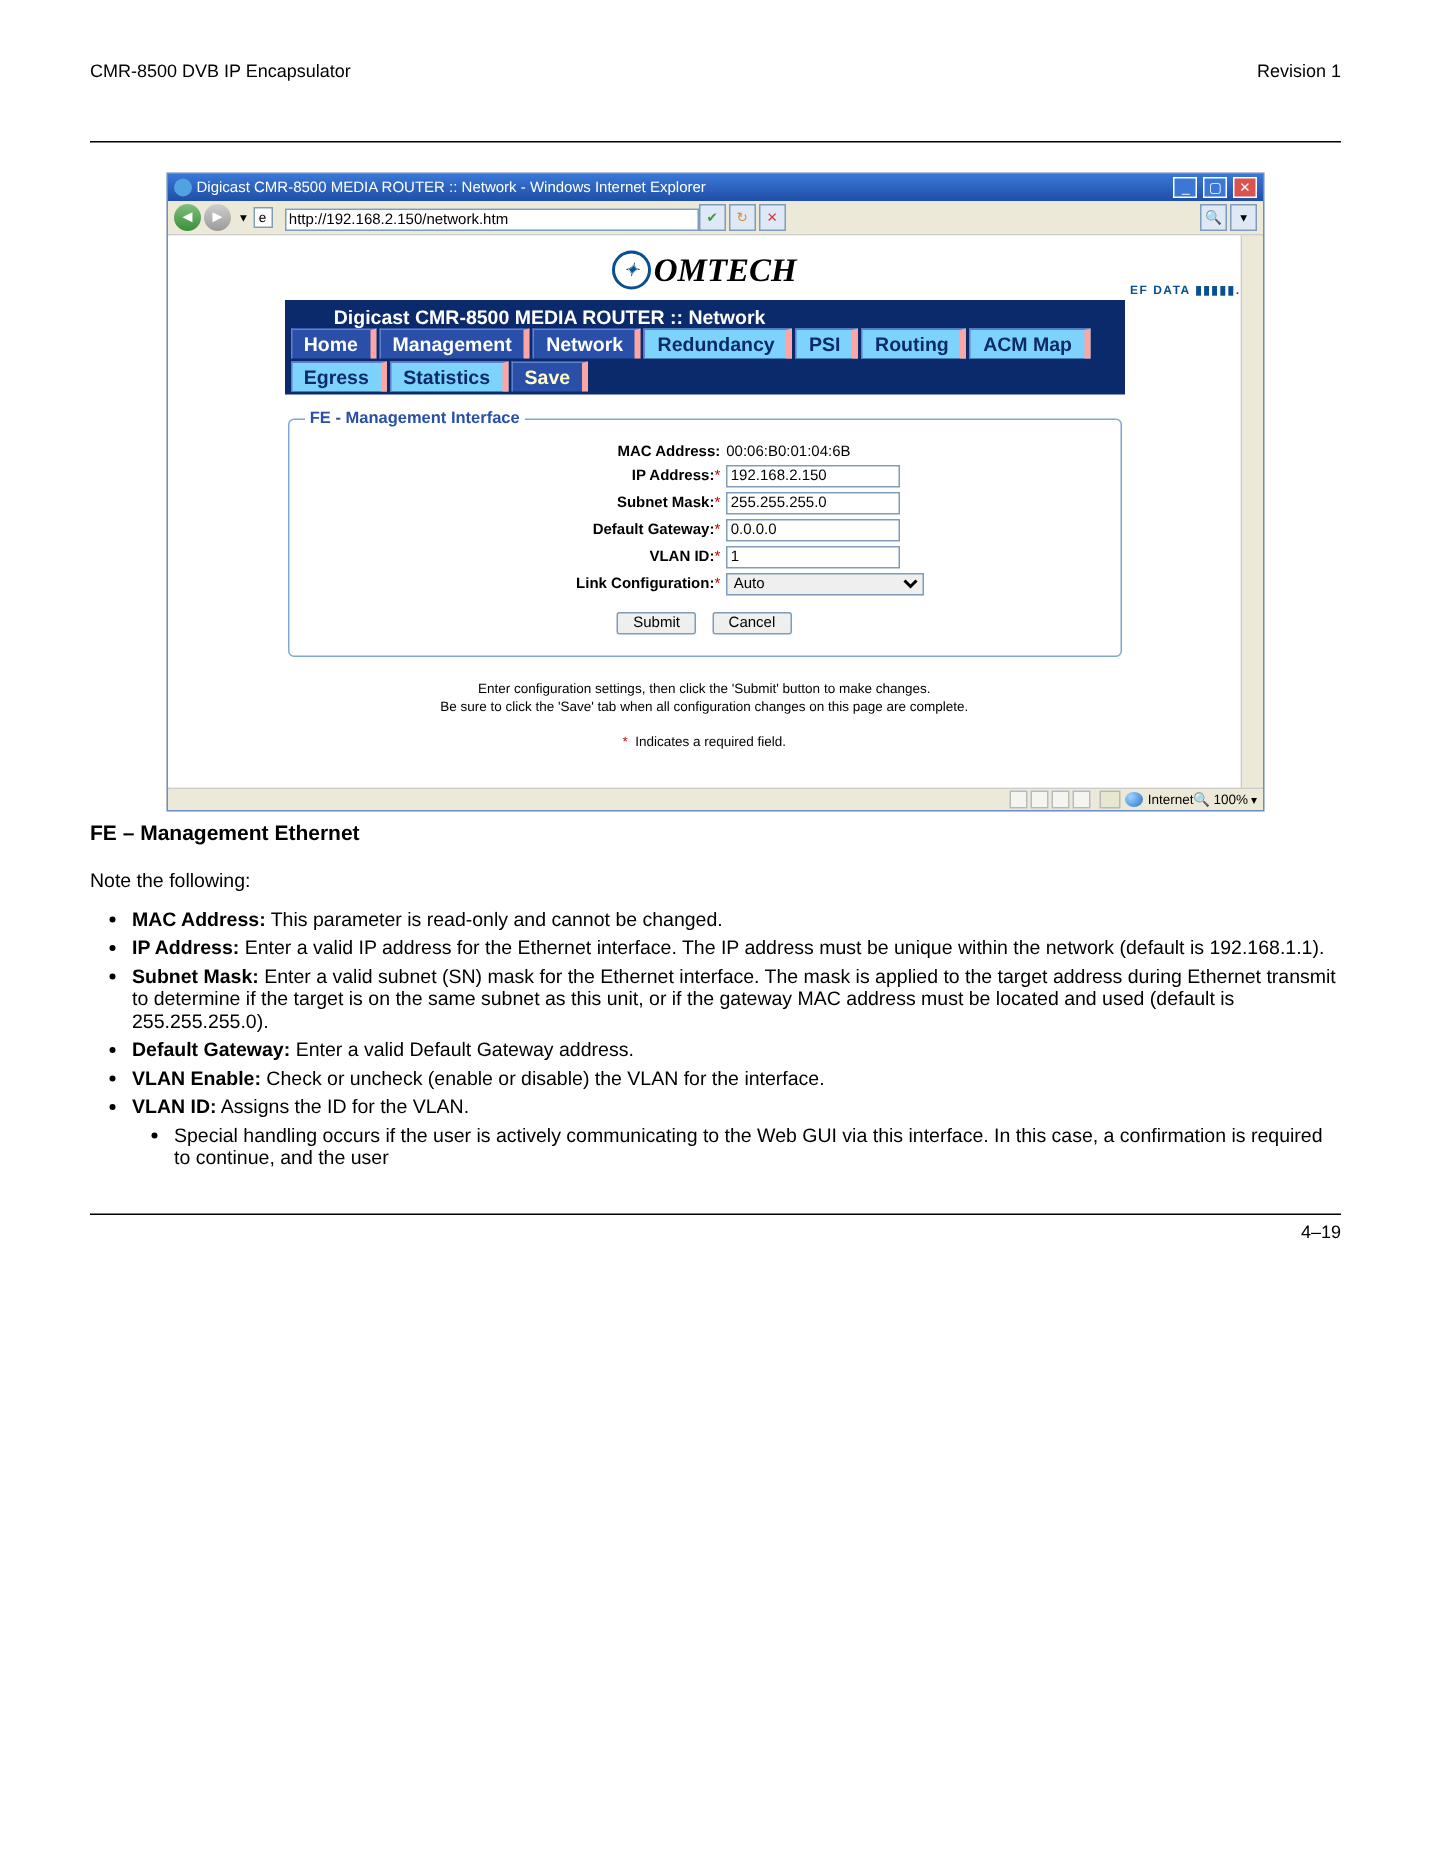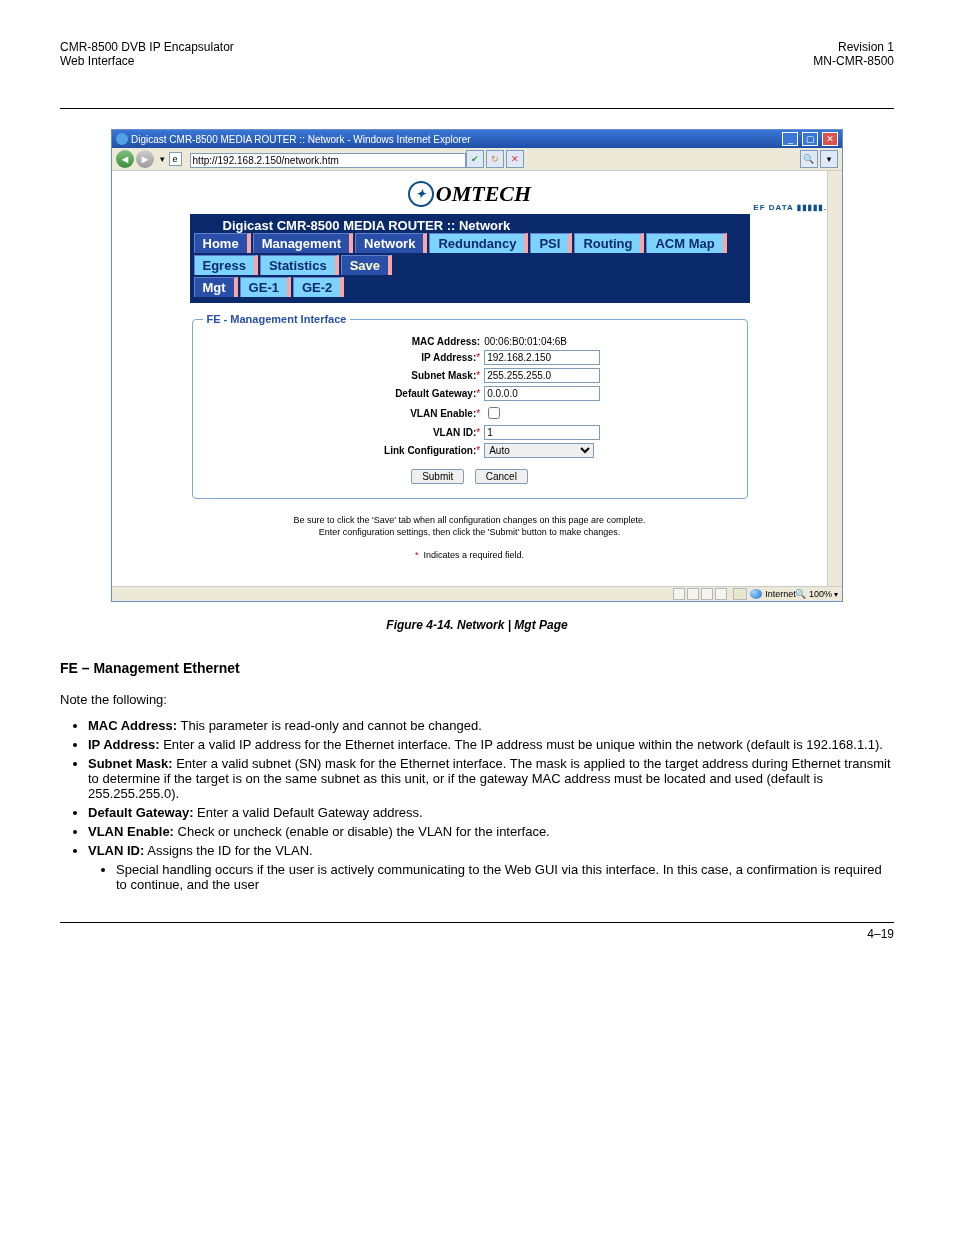--- a/index.html
+++ b/index.html
@@ -32,21 +32,21 @@
   .tab { font-size:13px; color:#fff; background:#2a4fa8; border-top:1px solid #5f7fcf; border-left:1px solid #5f7fcf; border-right:4px solid #fca5a5; padding:2px 8px; margin-right:2px; font-weight:bold; cursor:pointer; margin-bottom:2px;}
   .tab.active { background:#7dd3fc; color:#0a2a6b; }
   .tab.save { color:#ffc; }
   .form-area { width:560px; margin:10px auto 0 auto; }
   fieldset.mgtif { border:1px solid #7fa8d8; border-radius:4px; padding:8px 10px 14px 10px; }
   fieldset.mgtif legend { color:#2a4fa8; font-weight:bold; font-size:11px; padding:0 4px;}
   .frow { display:flex; align-items:center; font-size:10px; margin:3px 0; }
   .flabel { flex:0 0 52%; text-align:right; font-weight:bold; padding-right:4px; }
   .flabel .req { color:#c00; font-weight:normal;}
   .fval input[type=text]{ width:110px; font-size:10px; border:1px solid #7f9db9; padding:1px 2px;}
-  .fval select{ width:110px; font-size:10px; border:1px solid #7f9db9; }
+  .fval select{ width:132px; font-size:10px; border:1px solid #7f9db9; }
   .fval .static{ font-size:10px; }
   input[type=checkbox]{ width:12px; height:12px; }
   .btn-row { text-align:center; margin-top:8px; }
   .btn-row button { font-size:10px; padding:1px 10px; margin:0 3px; border:1px solid #7f9db9; background:#efefef; border-radius:2px; cursor:pointer;}
   .helper { text-align:center; font-size:9px; color:#000; margin-top:16px; line-height:1.3;}
   .helper .req { color:#c00; }
   .statusbar { background:#ece9d8; border-top:1px solid #ccc; display:flex; align-items:center; font-size:9px; padding:1px 4px; }
   .statusbar .segs { display:flex; gap:2px; margin-right:6px;}
   .statusbar .seg { width:10px; height:10px; border:1px solid #b9b9b9; background:#f4f4f0;}
   .status-icon{ width:12px; height:10px; display:inline-block; margin-right:3px;}
@@ -68,24 +68,20 @@
 </style>
 </head>
 <body>
 
 <div class="page">
 
   <div style="display:flex; justify-content:space-between; font-size:12px;">
     <span>CMR-8500 DVB IP Encapsulator</span>
     <span>Revision 1</span>
   </div>
-  <div style="display:flex; justify-content:space-between; font-size:12px;">
-    <span>Web Interface</span>
-    <span>MN-CMR-8500</span>
-  </div>
   <div class="hr-top"></div>
 
   <div class="browser-window">
     <div class="titlebar">
       <span style="display:flex;align-items:center;gap:3px;justify-content:center;">
         <span style="width:12px;height:12px;border-radius:50%;background:#4fa3e0;display:inline-block;"></span>
         <span>Digicast CMR-8500 MEDIA ROUTER :: Network - Windows Internet Explorer</span>
       </span>
       <span class="titlebar-btns">
         <span class="btn-min">_</span>
@@ -127,25 +123,20 @@
               <span class="tab">Management</span>
               <span class="tab">Network</span>
               <span class="tab active">Redundancy</span>
               <span class="tab active">PSI</span>
               <span class="tab active">Routing</span>
               <span class="tab active">ACM Map</span>
               <span class="tab active">Egress</span>
               <span class="tab active">Statistics</span>
               <span class="tab save">Save</span>
             </div>
-            <div class="tabs-row" style="padding-bottom:4px;">
-              <span class="tab">Mgt</span>
-              <span class="tab active">GE-1</span>
-              <span class="tab active">GE-2</span>
-            </div>
           </div>
 
           <div class="form-area">
             <fieldset class="mgtif">
               <legend>FE - Management Interface</legend>
 
               <div class="frow">
                 <div class="flabel"><span>MAC Address:</span></div>
                 <div class="fval"><span class="static">00:06:B0:01:04:6B</span></div>
               </div>
@@ -153,46 +144,42 @@
                 <div class="flabel"><span>IP Address:</span><span class="req">*</span></div>
                 <div class="fval"><input type="text" value="192.168.2.150" style=""></div>
               </div>
               <div class="frow">
                 <div class="flabel"><span>Subnet Mask:</span><span class="req">*</span></div>
                 <div class="fval"><input type="text" value="255.255.255.0" style=""></div>
               </div>
               <div class="frow">
                 <div class="flabel"><span>Default Gateway:</span><span class="req">*</span></div>
                 <div class="fval"><input type="text" value="0.0.0.0" style=""></div>
-              </div>
-              <div class="frow">
-                <div class="flabel"><span>VLAN Enable:</span><span class="req">*</span></div>
-                <div class="fval"><input type="checkbox" style=""></div>
               </div>
               <div class="frow">
                 <div class="flabel"><span>VLAN ID:</span><span class="req">*</span></div>
                 <div class="fval"><input type="text" value="1" style=""></div>
               </div>
               <div class="frow">
                 <div class="flabel"><span>Link Configuration:</span><span class="req">*</span></div>
                 <div class="fval">
                   <select>
                     <option>Auto</option>
                   </select>
                 </div>
               </div>
               <div class="btn-row">
                 <button>Submit</button>
                 <button>Cancel</button>
               </div>
             </fieldset>
 
             <div class="helper">
+              <div>Enter configuration settings, then click the 'Submit' button to make changes.</div>
               <div>Be sure to click the 'Save' tab when all configuration changes on this page are complete.</div>
-              <div>Enter configuration settings, then click the 'Submit' button to make changes.</div>
               <div style="margin-top:12px;">
                 <span class="req">*</span>&nbsp;
                 <span>Indicates a required field.</span>
               </div>
             </div>
           </div>
           <div style="height:24px;"></div>
         </div>
       </div>
       <div class="scrollbar-right"></div>
@@ -210,21 +197,20 @@
       <span class="status-icon globe"></span>
       <span>Internet</span>
       <div class="zoom">
         <span class="zoom-icon">🔍</span>
         <span>100%</span>
         <span style="font-size:8px;">▾</span>
       </div>
     </div>
   </div>
 
-  <div class="doc-caption">Figure 4-14. Network | Mgt Page</div>
 
   <div class="doc-h">FE – Management Ethernet</div>
   <div class="doc-text">Note the following:</div>
 
   <ul class="bullets">
     <li><span class="b">MAC Address:</span><span> This parameter is read-only and cannot be changed.</span></li>
     <li><span class="b">IP Address:</span><span>  Enter a valid IP address for the Ethernet interface.  The IP address must be unique within the network (default is 192.168.1.1).</span></li>
     <li><span class="b">Subnet Mask:</span><span>  Enter a valid subnet (SN) mask for the Ethernet interface.  The mask is applied to the target address during Ethernet transmit to determine if the target is on the same subnet as this unit, or if the gateway MAC address must be located and used (default is 255.255.255.0).</span></li>
     <li><span class="b">Default Gateway:</span><span> Enter a valid Default Gateway address.</span></li>
     <li><span class="b">VLAN Enable:</span><span> Check or uncheck (enable or disable) the VLAN for the interface.</span></li>

